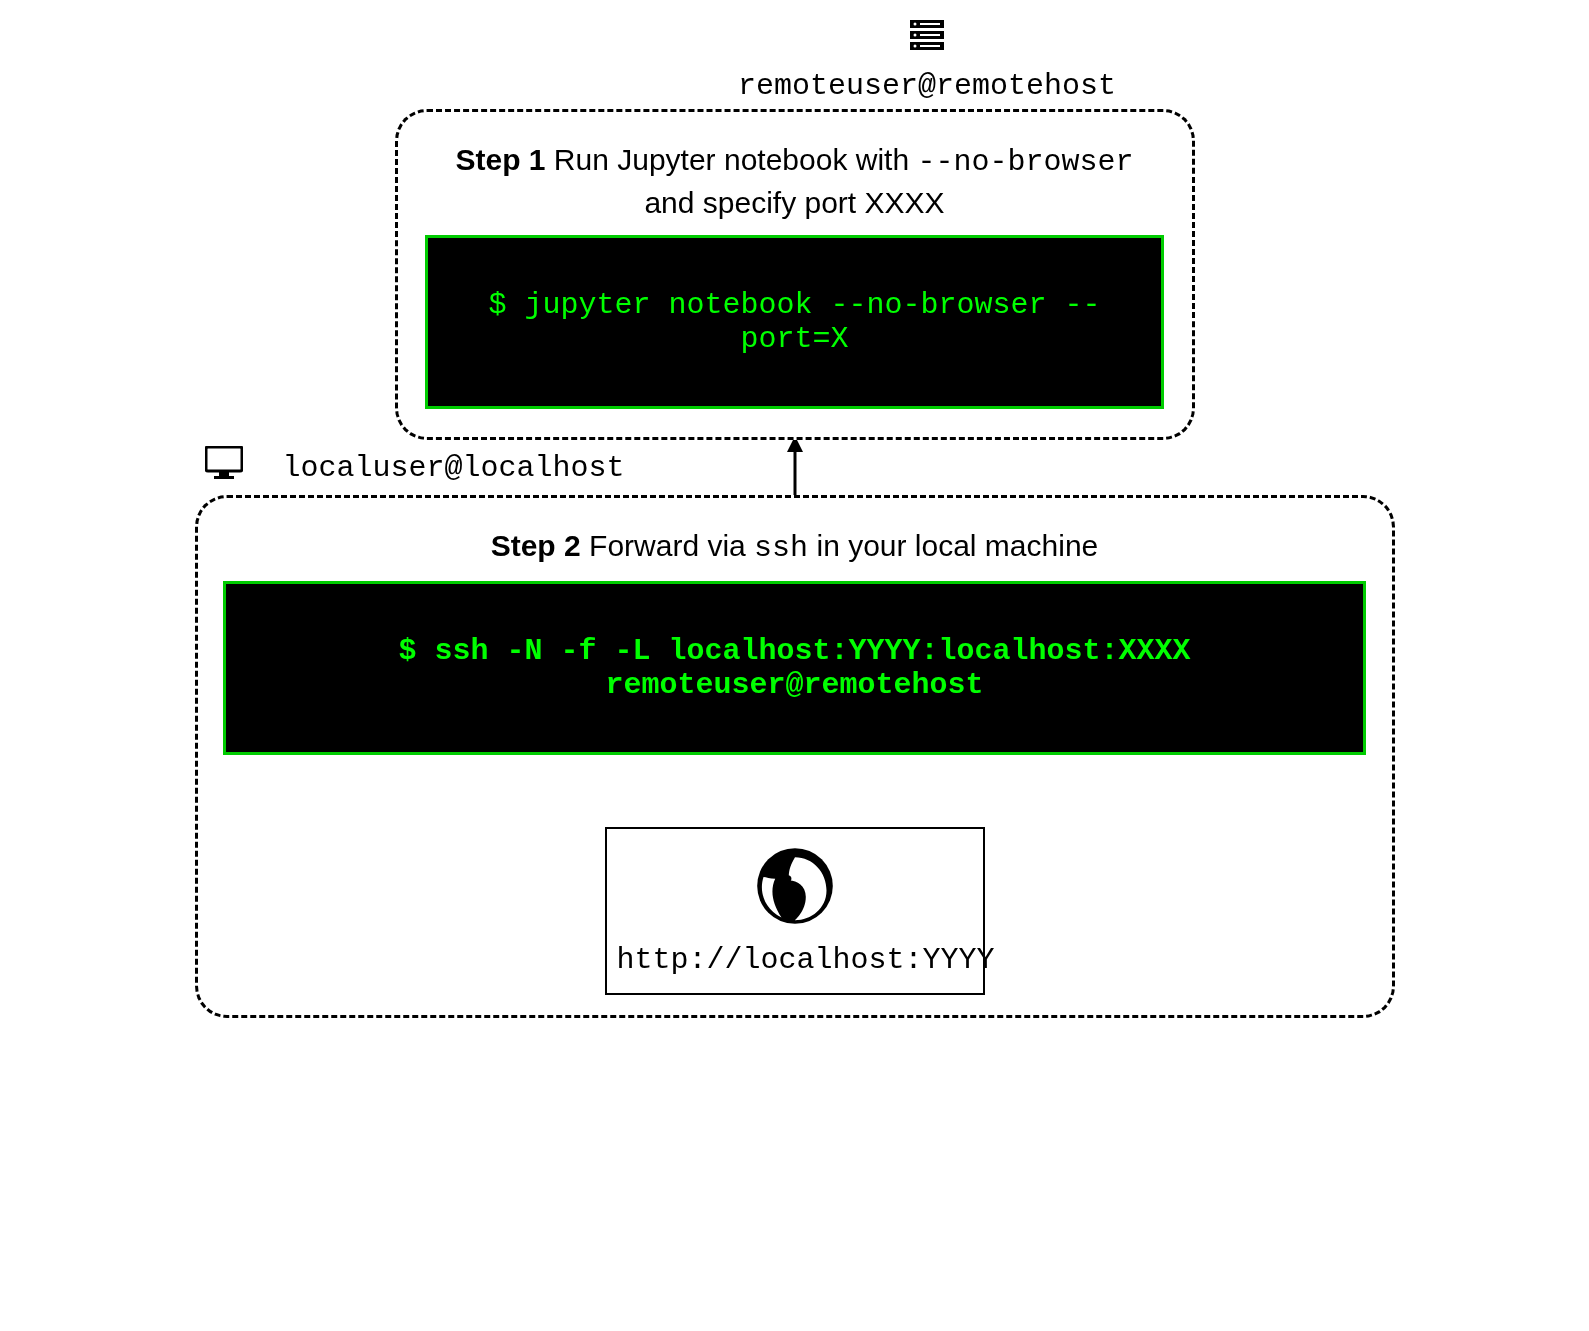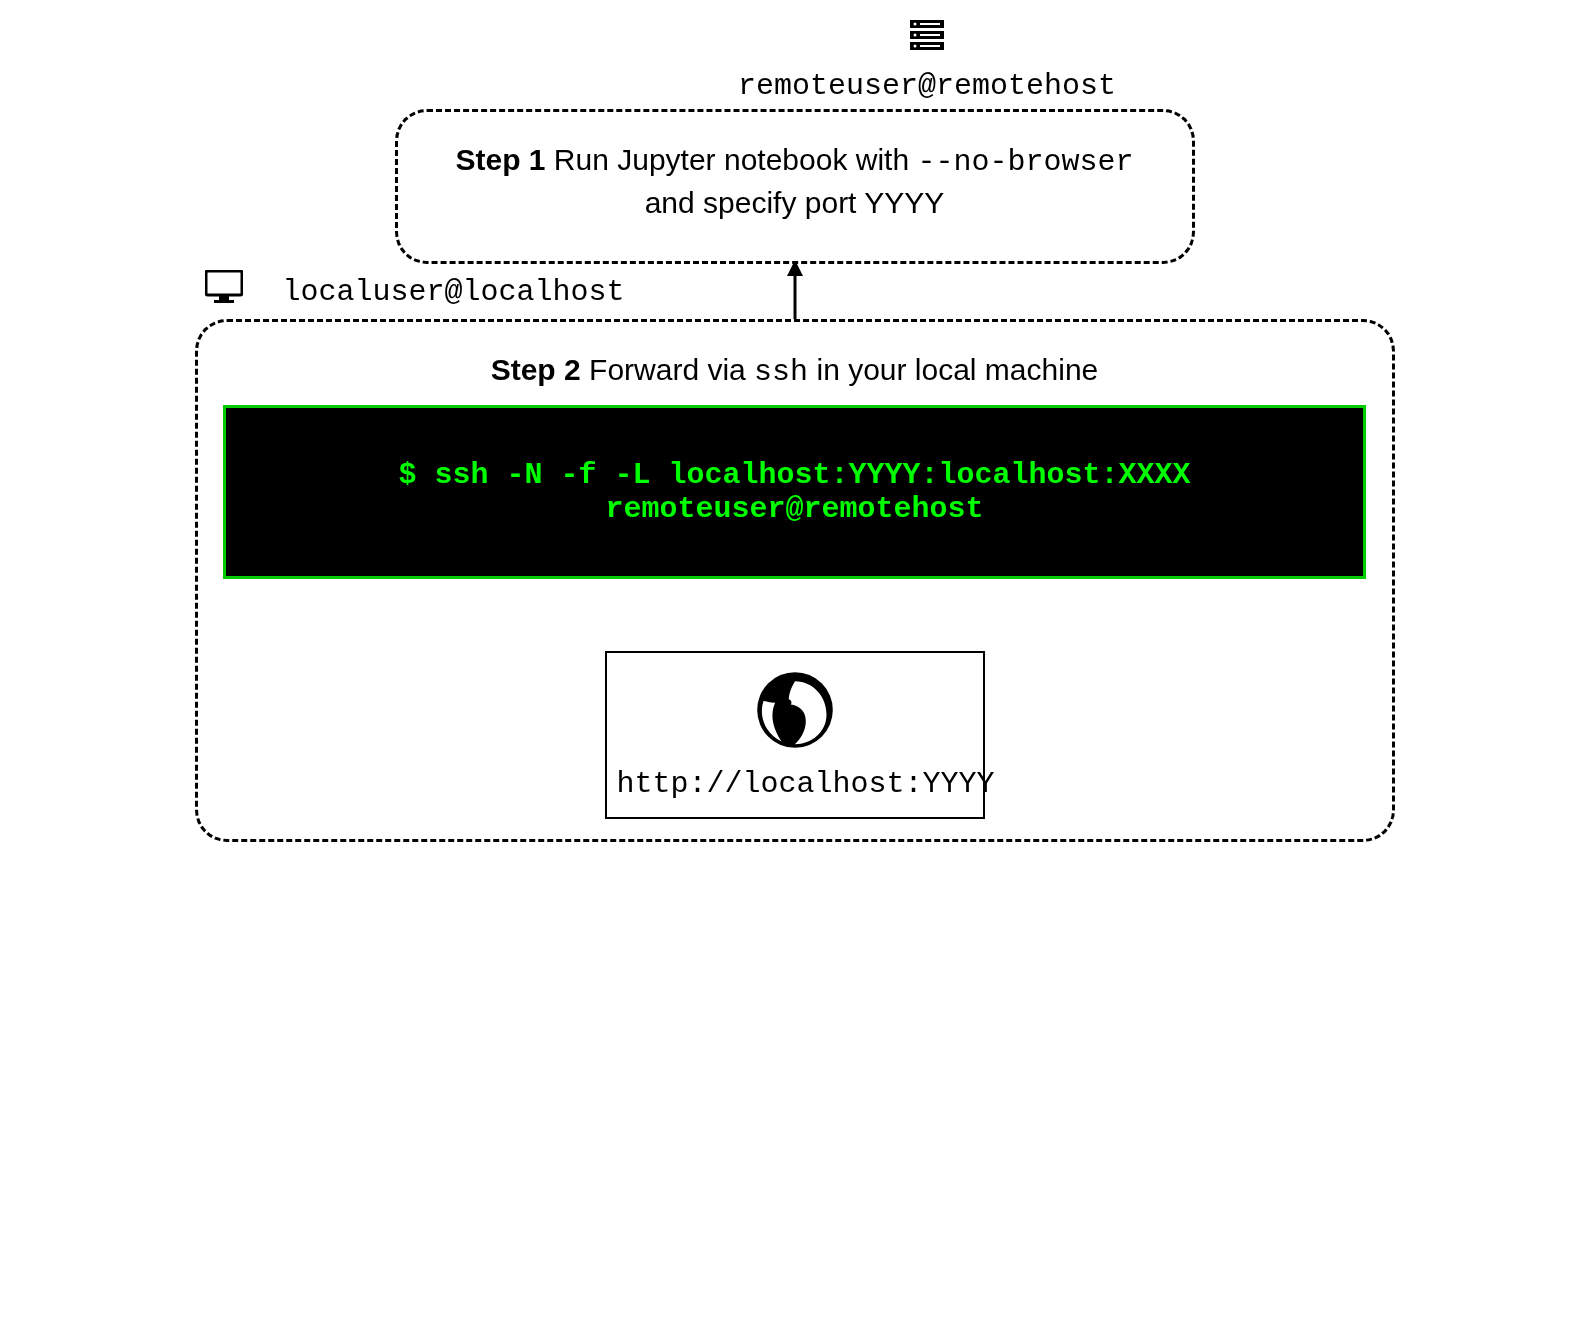--- a/index.html
+++ b/index.html
@@ -109,21 +109,24 @@
         <rect x="10" y="3" width="20" height="2" fill="#fff"></rect>
         <rect x="10" y="14" width="20" height="2" fill="#fff"></rect>
         <rect x="10" y="25" width="20" height="2" fill="#fff"></rect>
       </svg>
     </span>
     <span>remoteuser@remotehost</span>
   </div>
 
   <div class="dashed-box remote-box">
     <div class="step-line">
-      <span class="step-strong">Step 1</span><span> Run Jupyter notebook with </span><span class="tt">--no-browser</span><span> and specify port YYYY</span>
+      <span class="step-strong">Step 1</span><span> Run Jupyter notebook with </span><span class="tt">--no-browser</span><span> and specify port XXXX</span>
+    </div>
+    <div class="terminal">
+      <span>$ jupyter notebook --no-browser --port=X</span>
     </div>
   </div>
 
   <div class="arrow-wrap">
     <svg width="30" height="110" viewBox="0 0 30 110">
       <line x1="15" y1="12" x2="15" y2="98" stroke="#000" stroke-width="3"></line>
       <polygon points="15,0 7,16 23,16" fill="#000"></polygon>
       <polygon points="15,110 7,94 23,94" fill="#000"></polygon>
     </svg>
   </div>

